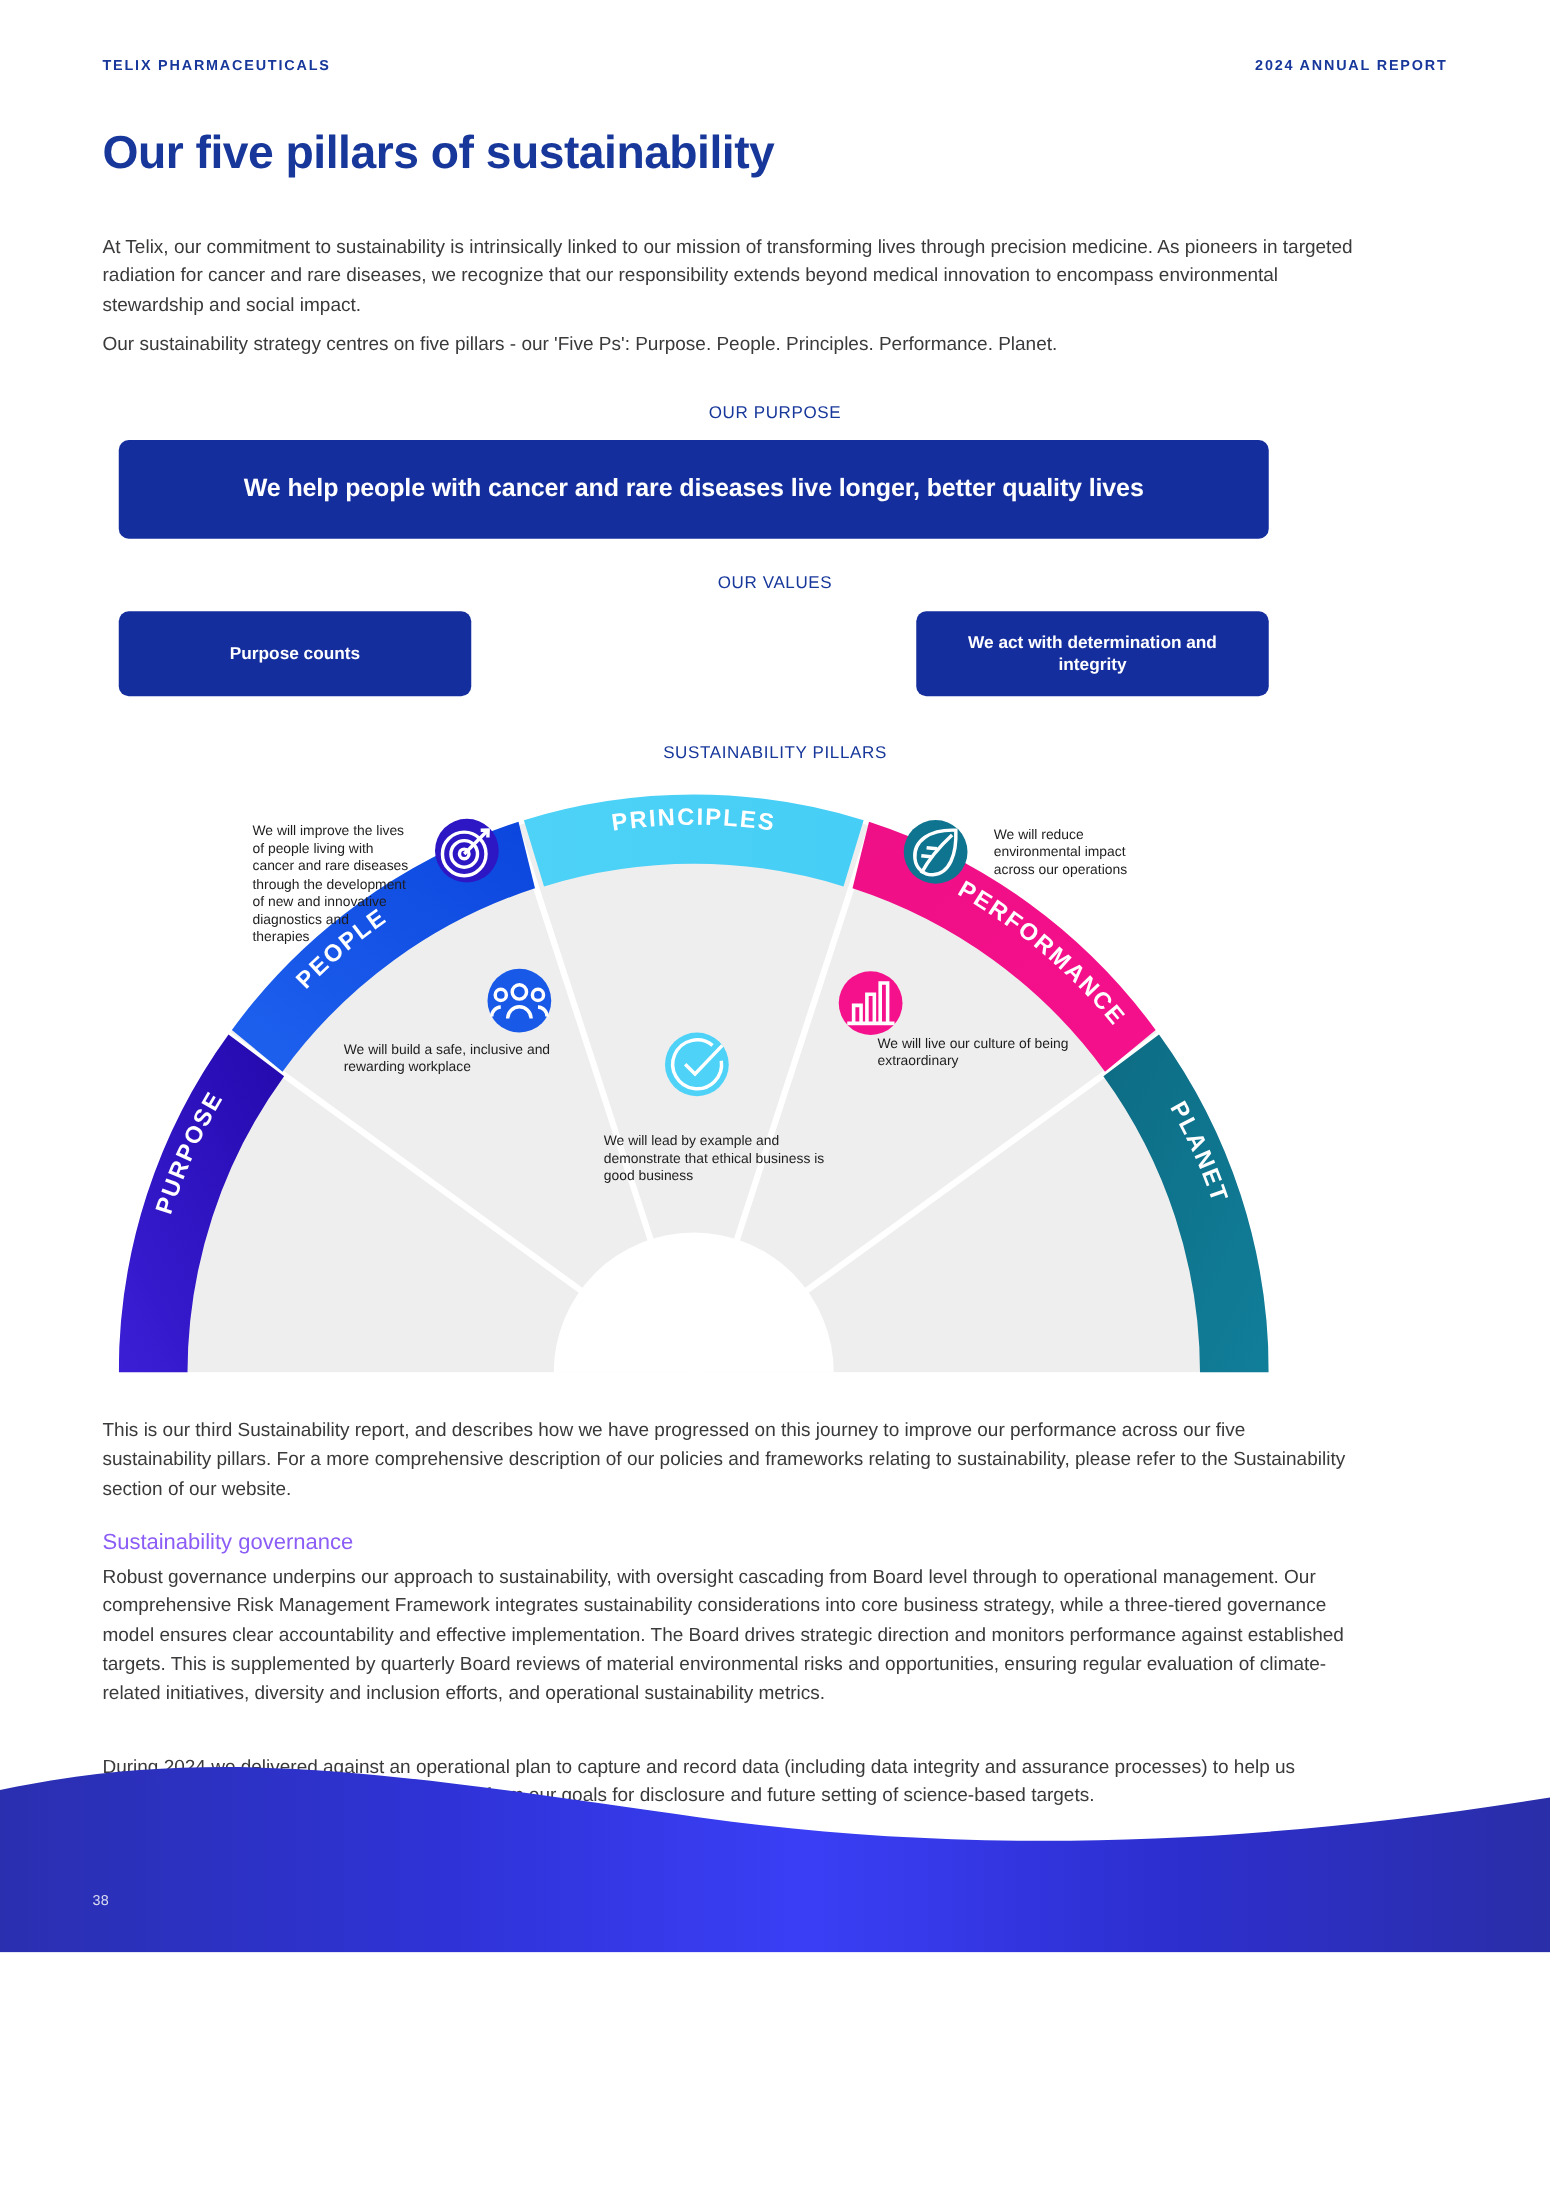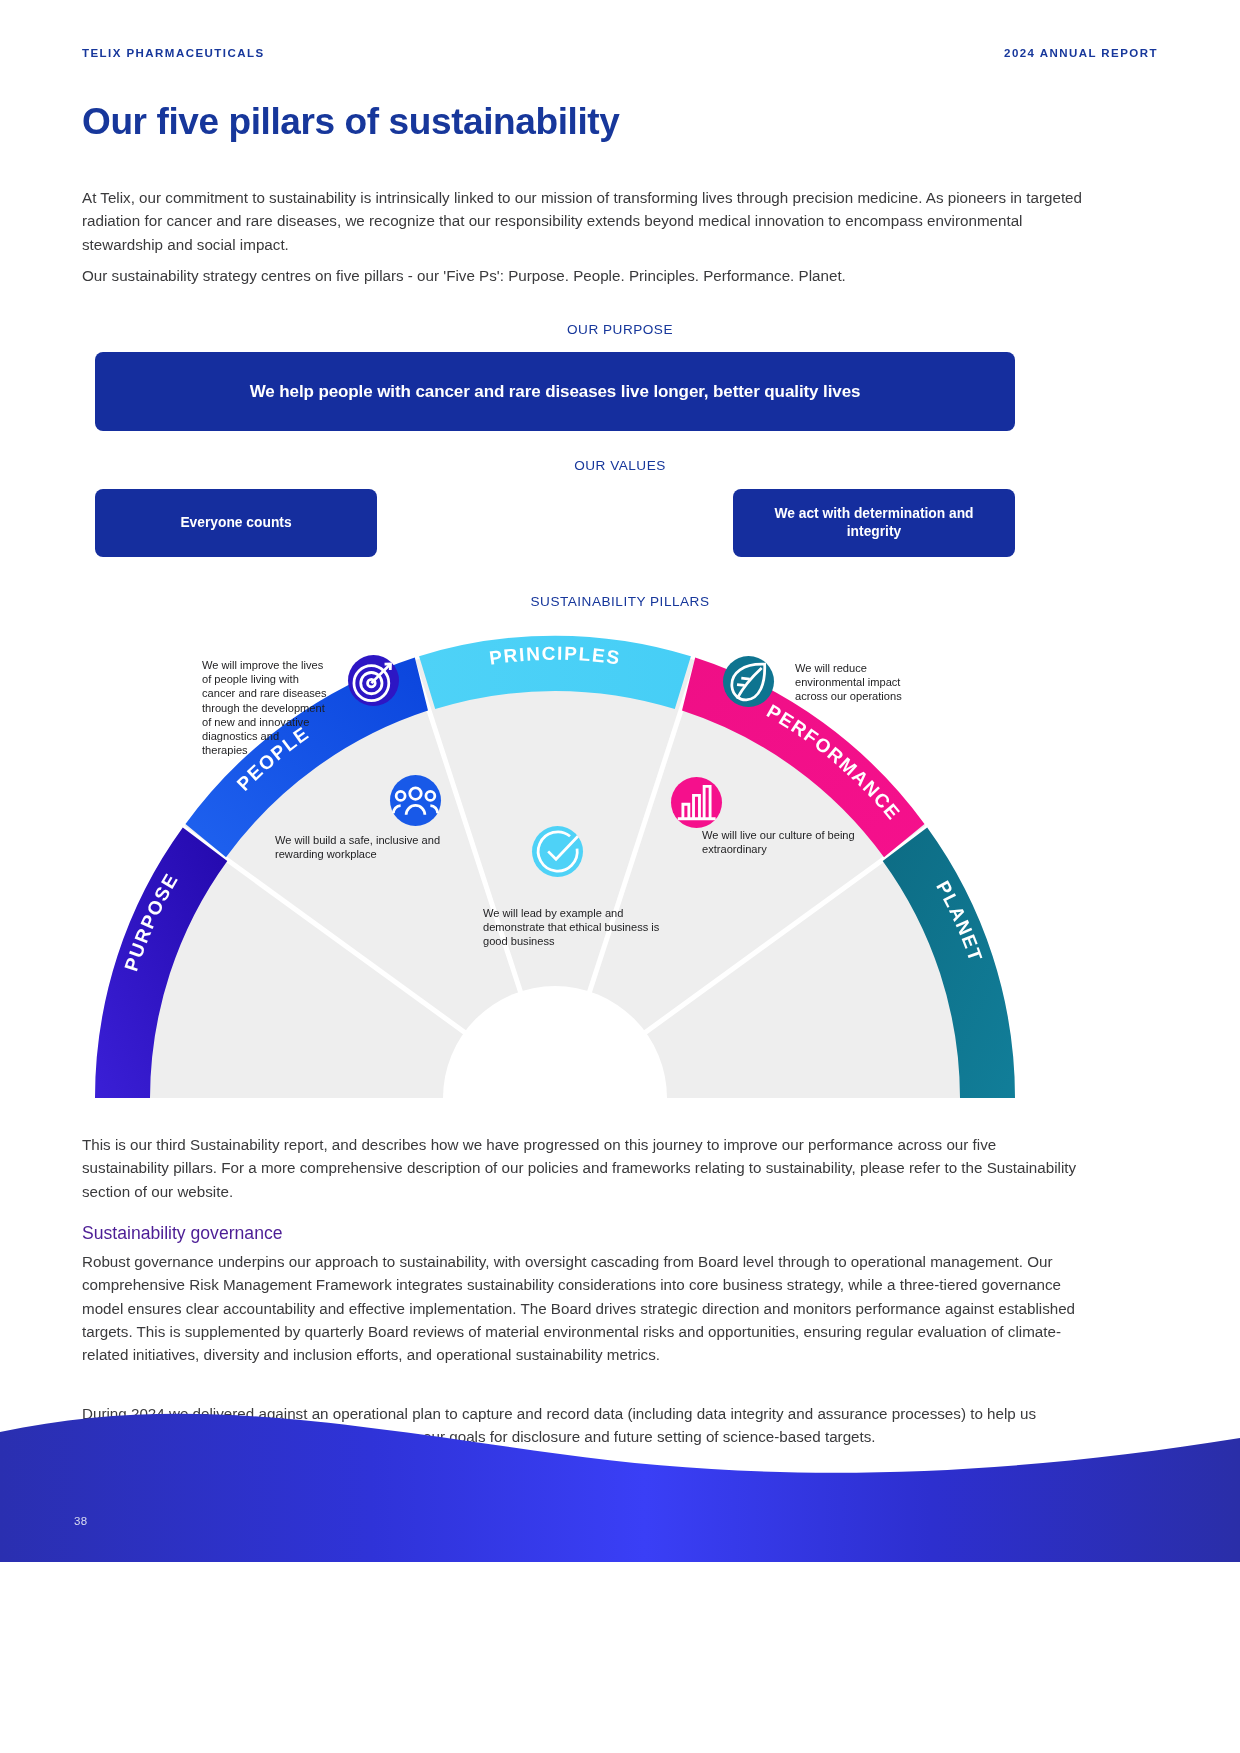--- a/index.html
+++ b/index.html
@@ -79,21 +79,21 @@
     top: 352px;
     left: 95px;
     width: 920px;
     height: 79px;
     background: #152e9e;
     border-radius: 8px;
     display: flex;
     align-items: center;
     justify-content: center;
     color: #ffffff;
-    font-size: 17px;
+    font-size: 20px;
     font-weight: 700;
     letter-spacing: -0.1px;
   }
 
   
   .values {
     position: absolute;
     top: 489px;
     left: 95px;
     width: 920px;
@@ -161,21 +161,21 @@
   .ic-planet      { left: 628px; top: 28px;  width: 51px; height: 51px; background: #0e7490; }
 
   
   .p-third { top: 1133px; width: 1005px; }
   .subhead {
     position: absolute;
     top: 1223px;
     left: 82px;
     font-size: 17.6px;
     font-weight: 400;
-    color: #4c1d95;
+    color: #8b5cf6;
   }
   .p-gov  { top: 1250px; width: 1008px; }
   .p-2024 { top: 1402px; width: 1008px; }
 
   
   .wave {
     position: absolute;
     left: 0;
     bottom: 0;
     width: 1240px;
@@ -207,21 +207,21 @@
   <p class="para p-intro2">Our sustainability strategy centres on five pillars - our 'Five Ps': Purpose. People. Principles. Performance. Planet.</p>
 
   <div class="cap cap-purpose">OUR PURPOSE</div>
   <div class="purpose-box">
     <span>We help people with cancer and rare diseases live longer, better quality lives</span>
   </div>
 
   <div class="cap cap-values">OUR VALUES</div>
   <div class="values">
     <div class="value-box">
-      <span>Everyone counts</span>
+      <span>Purpose counts</span>
     </div>
     <div class="value-box">
       <span>We act with determination and integrity</span>
     </div>
   </div>
 
   <div class="cap cap-pillars">SUSTAINABILITY PILLARS</div>
 
   <div class="fan">
     <svg viewBox="0 0 920 470" xmlns="http://www.w3.org/2000/svg">

